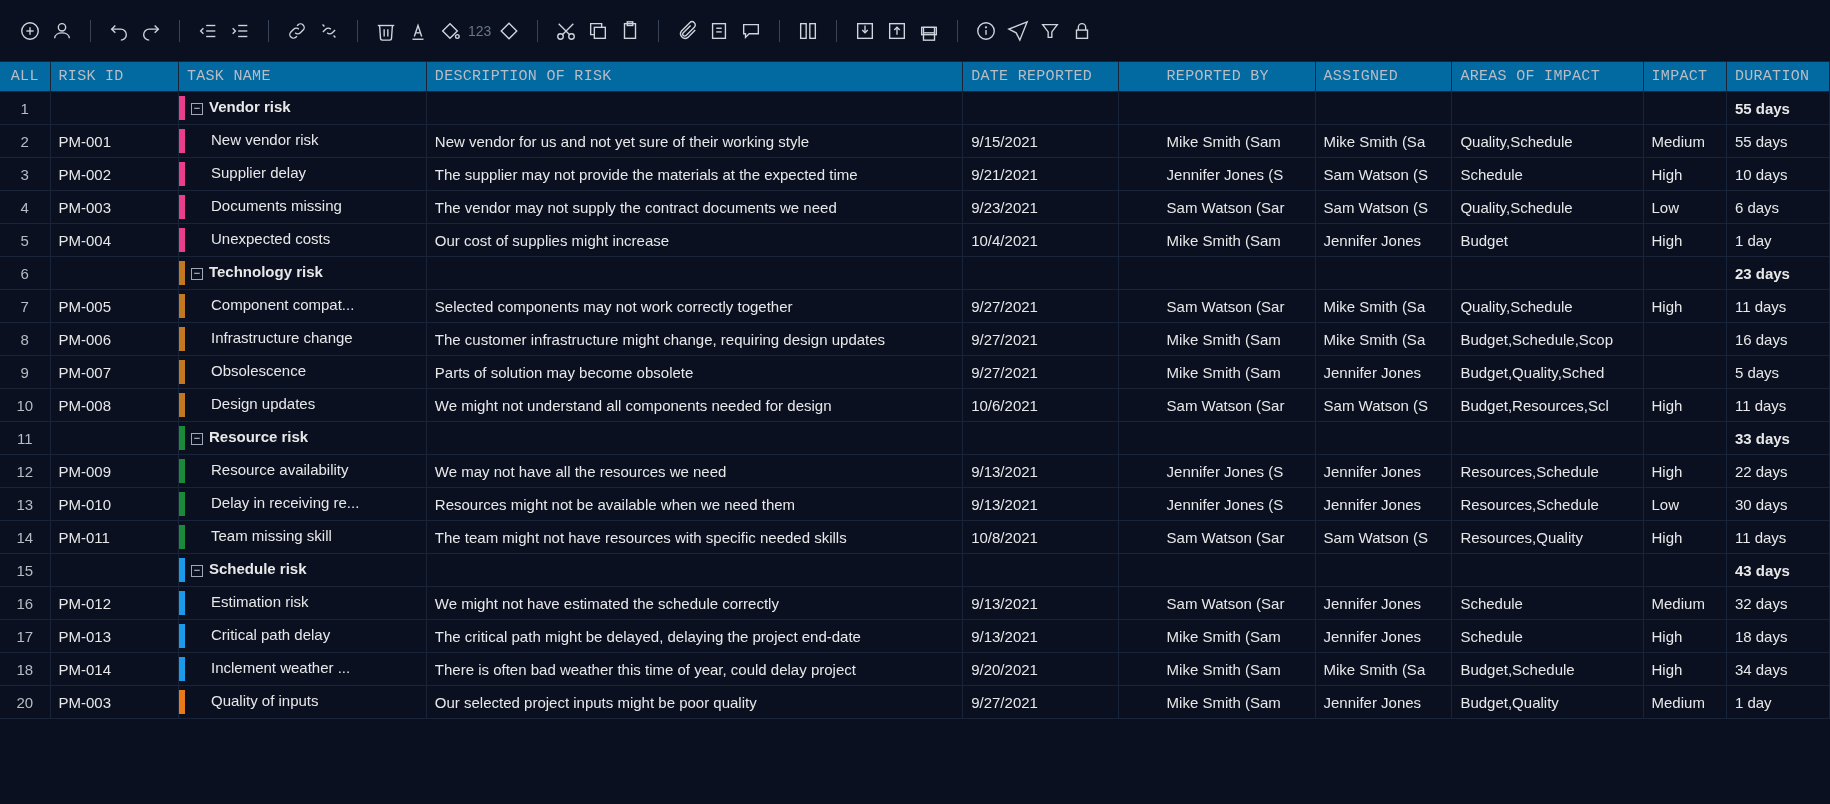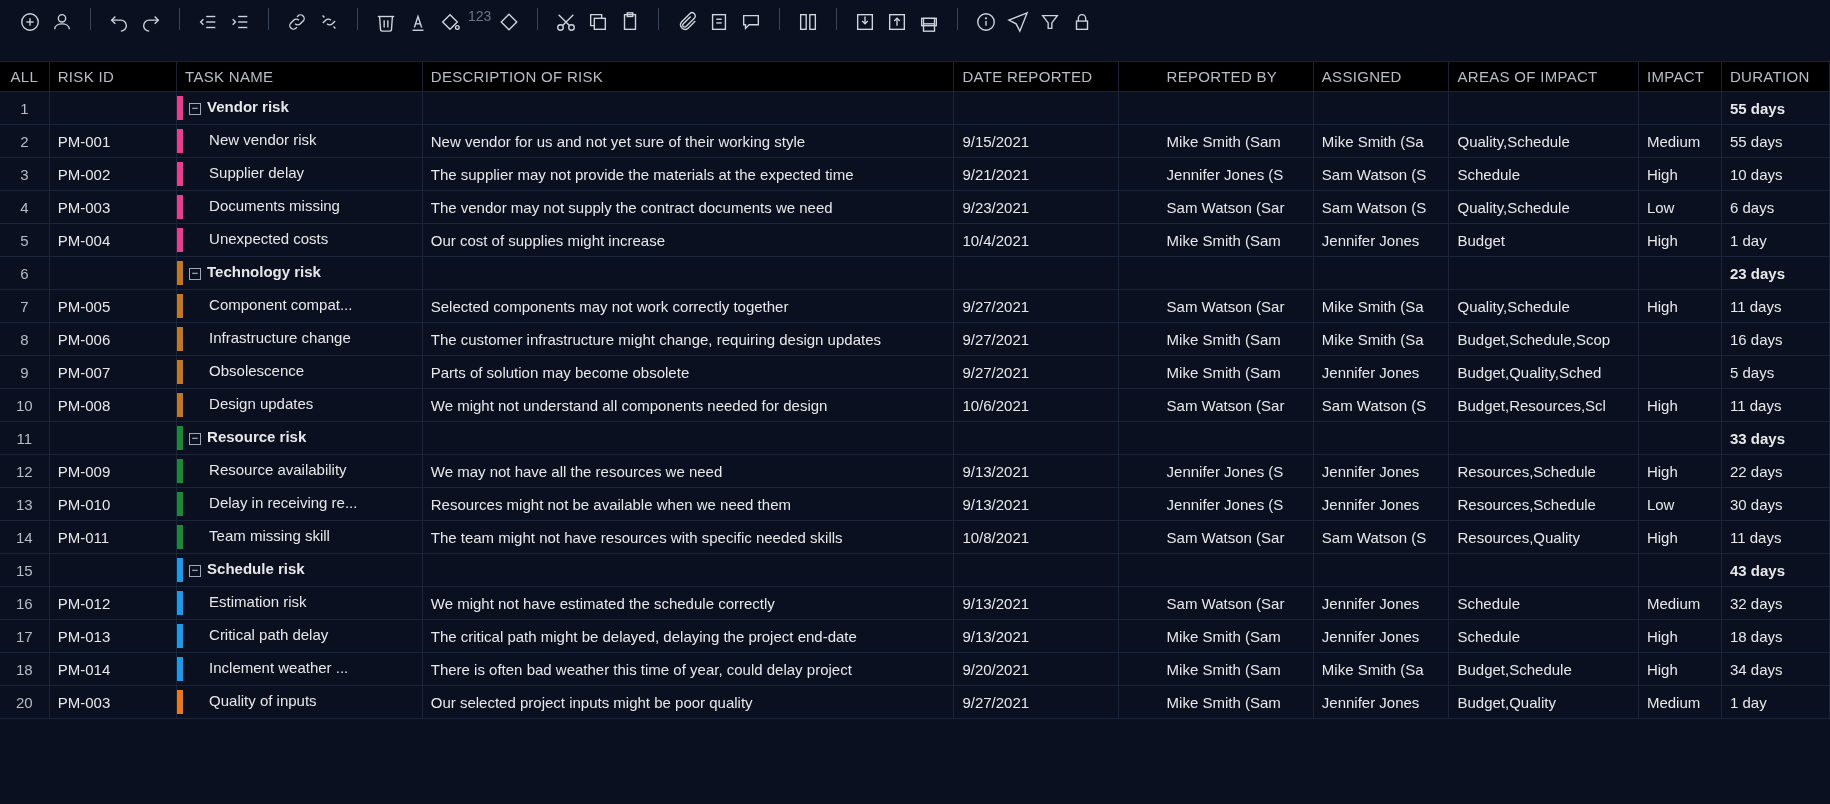--- a/index.html
+++ b/index.html
@@ -6,21 +6,21 @@
 body {
   background: #0a1020;
   color: #e8e8e8;
   font-family: -apple-system, BlinkMacSystemFont, "Segoe UI", Arial, sans-serif;
   font-size: 15px;
   width: 1830px;
   overflow: hidden;
 }
 .toolbar {
   display: flex;
-  align-items: flex-start;
+  align-items: center;
   gap: 4px;
   padding: 8px 16px;
   height: 62px;
   border-bottom: 1px solid #1a2438;
 }
 .toolbar .icon {
   width: 28px;
   height: 28px;
   display: inline-flex;
   align-items: center;
@@ -54,22 +54,23 @@
   border-right: 1px solid #1a2438;
   border-bottom: 1px solid #1a2438;
   vertical-align: middle;
   white-space: nowrap;
   overflow: hidden;
   text-overflow: ellipsis;
 }
 .header .cell {
   color: #b8bcc4;
   font-weight: 400;
-  background: #000000;
+  background: #0369a1;
   letter-spacing: 0.3px;
+  font-family: Liberation Mono, monospace;
 }
 .col-all { width: 44px; text-align: center; color: #b8bcc4; }
 .col-risk { width: 114px; }
 .col-task { width: 220px; }
 .col-desc { width: 476px; }
 .col-date { width: 124px; margin-top: 26px; }
 .col-by { width: 120px; padding-left: 48px; }
 .col-assigned { width: 106px; margin-left: 20px; }
 .col-areas { width: 154px; }
 .col-impact { width: 74px; }

